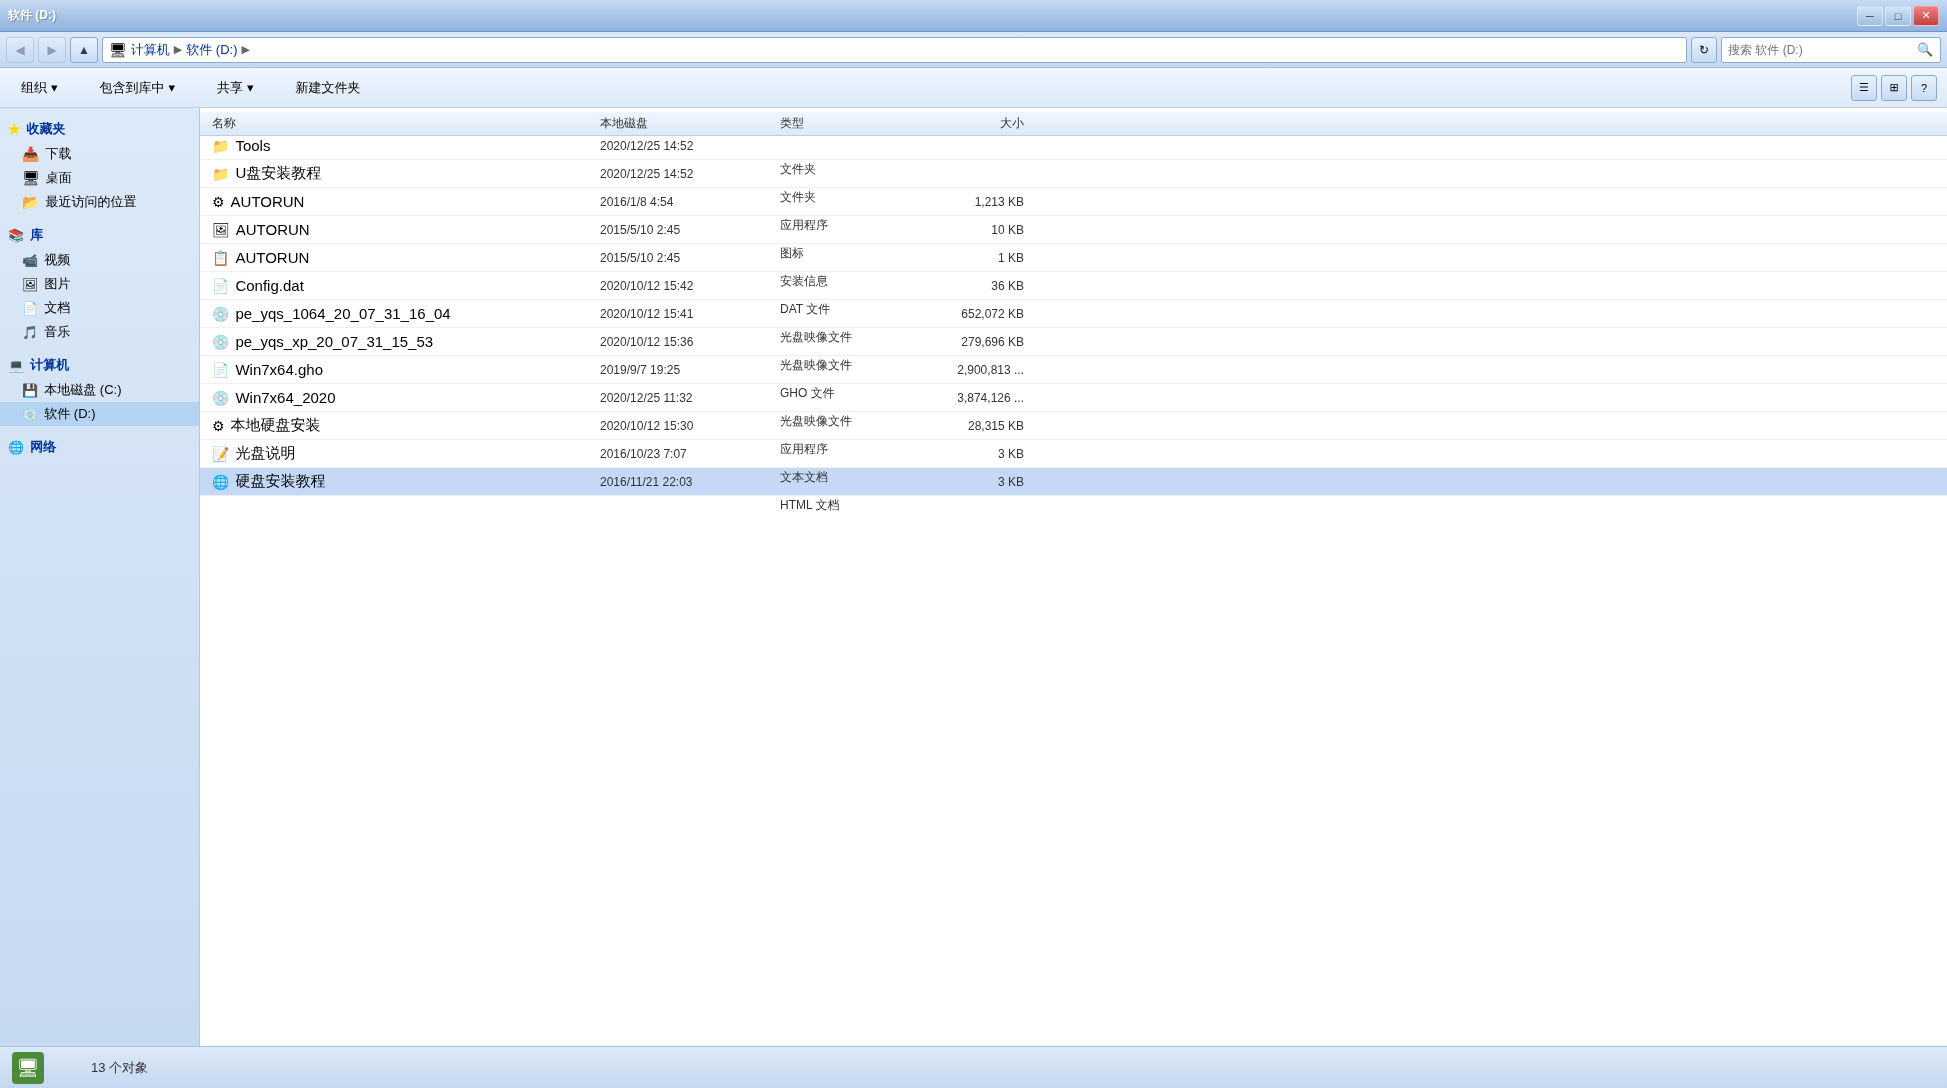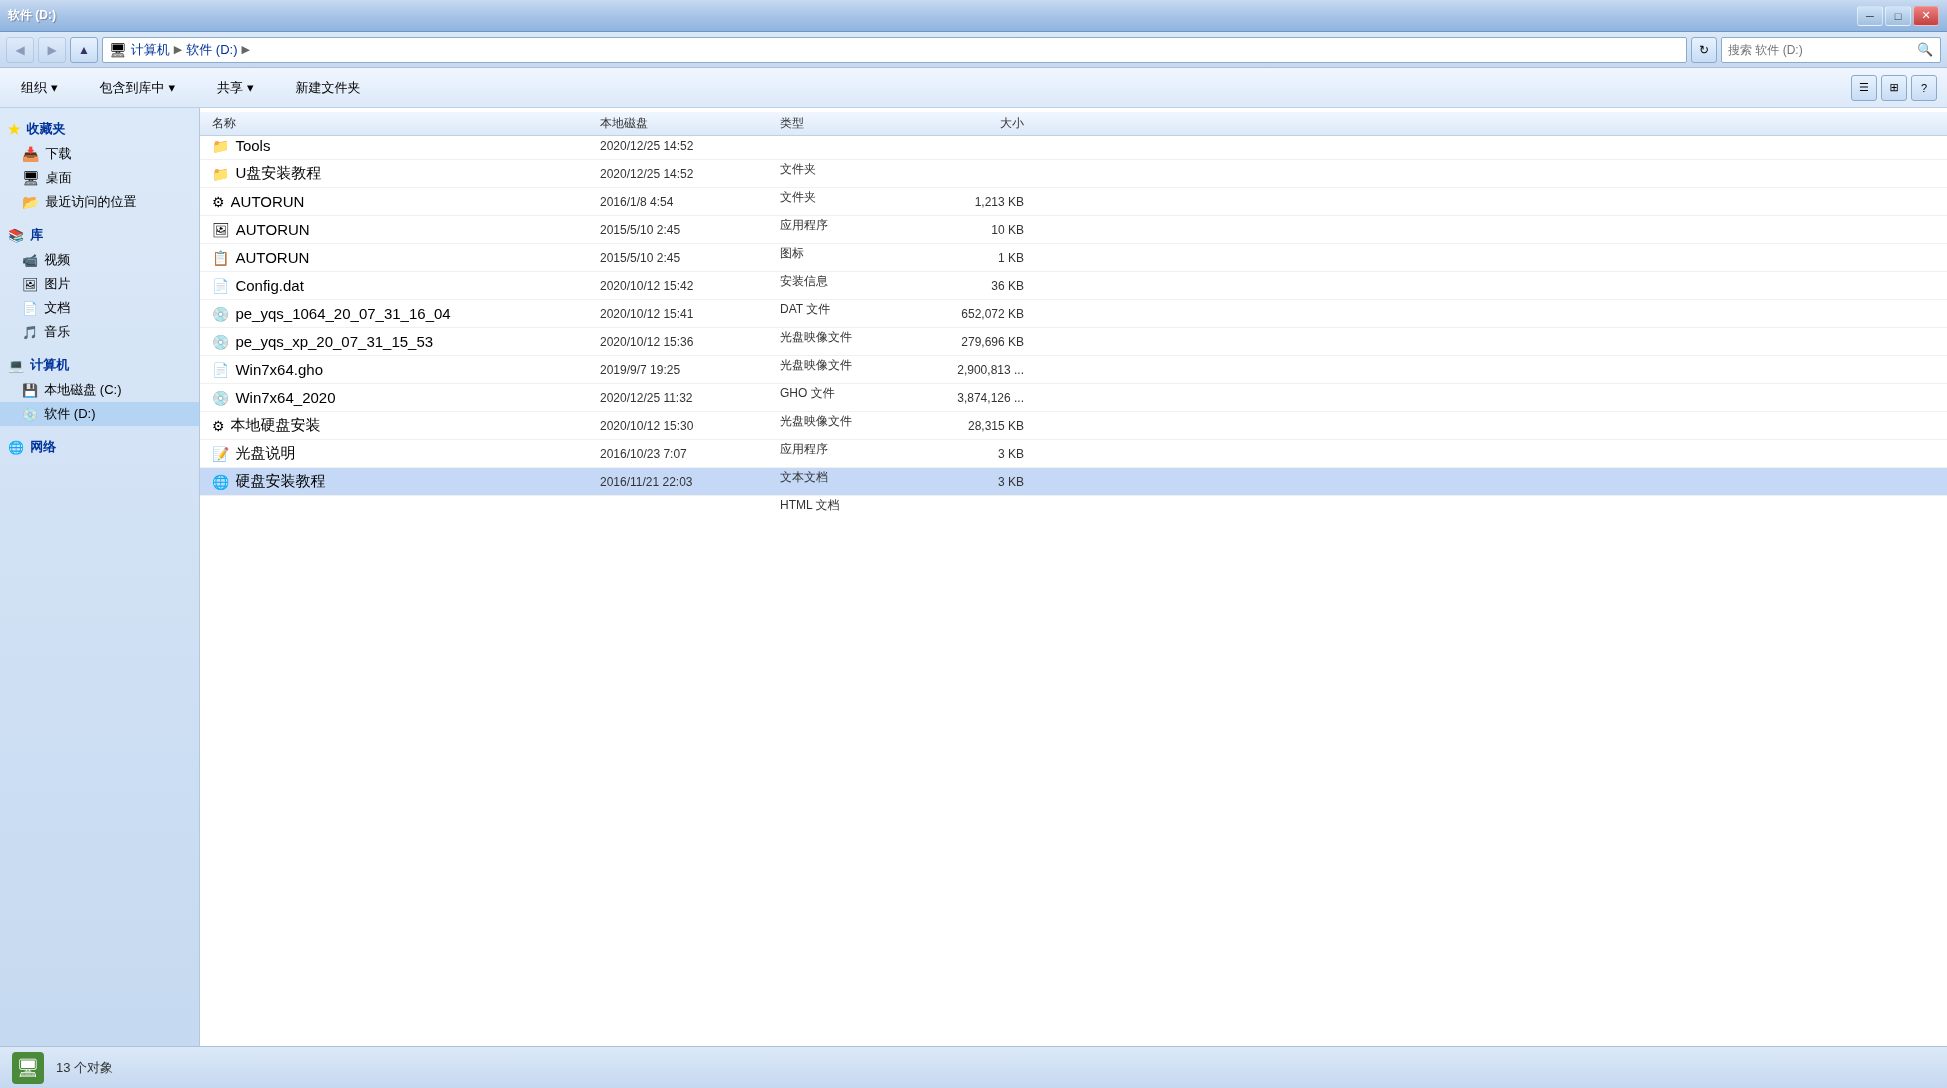--- a/index.html
+++ b/index.html
@@ -271,20 +271,21 @@
       border-radius: 4px;
       display: flex;
       align-items: center;
       justify-content: center;
       color: #fff;
       font-size: 18px;
     }
     .status-text {
       font-size: 13px;
       color: #333;
+      margin-left: 35px;
     }
 
     
     ::-webkit-scrollbar { width: 12px; height: 12px; }
     ::-webkit-scrollbar-track { background: #e8f0f8; }
     ::-webkit-scrollbar-thumb { background: #a8c0d8; border-radius: 2px; }
   </style>
 </head>
 <body>
 

